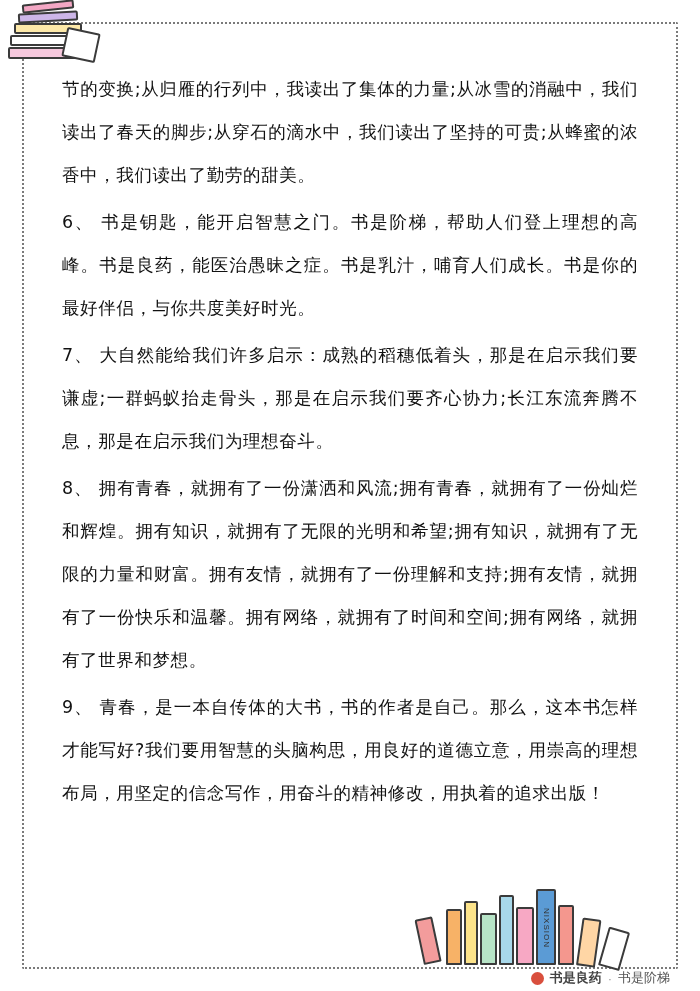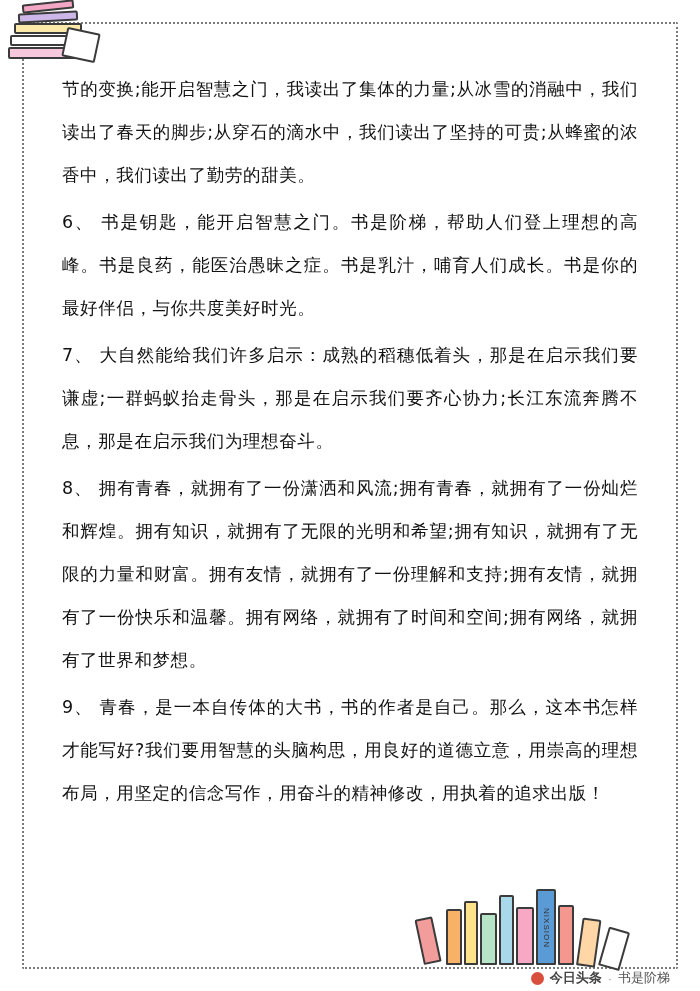--- a/index.html
+++ b/index.html
@@ -128,21 +128,21 @@
   <div class="books-topleft">
     <div class="bk" style="left:16px; top:2px; width:52px; height:9px; background:#f3a7c4; transform:rotate(-6deg);"></div>
     <div class="bk" style="left:12px; top:12px; width:60px; height:10px; background:#cdb6e8; transform:rotate(-3deg);"></div>
     <div class="bk" style="left:8px; top:23px; width:68px; height:11px; background:#fde9a9;"></div>
     <div class="bk" style="left:4px; top:35px; width:76px; height:11px; background:#ffffff;"></div>
     <div class="bk" style="left:2px; top:47px; width:80px; height:12px; background:#f6c8dd;"></div>
     <div class="bk" style="left:58px; top:30px; width:34px; height:30px; background:#ffffff; transform:rotate(12deg);"></div>
   </div>
 
   <div class="content">
-    <p class="para">节的变换;能开启智慧之门，我读出了集体的力量;从冰雪的消融中，我们读出了春天的脚步;从穿石的滴水中，我们读出了坚持的可贵;从蜂蜜的浓香中，我们读出了勤劳的甜美。</p>
+    <p class="para">节的变换;从归雁的行列中，我读出了集体的力量;从冰雪的消融中，我们读出了春天的脚步;从穿石的滴水中，我们读出了坚持的可贵;从蜂蜜的浓香中，我们读出了勤劳的甜美。</p>
     <p class="para">6、 书是钥匙，能开启智慧之门。书是阶梯，帮助人们登上理想的高峰。书是良药，能医治愚昧之症。书是乳汁，哺育人们成长。书是你的最好伴侣，与你共度美好时光。</p>
     <p class="para">7、 大自然能给我们许多启示：成熟的稻穗低着头，那是在启示我们要谦虚;一群蚂蚁抬走骨头，那是在启示我们要齐心协力;长江东流奔腾不息，那是在启示我们为理想奋斗。</p>
     <p class="para">8、 拥有青春，就拥有了一份潇洒和风流;拥有青春，就拥有了一份灿烂和辉煌。拥有知识，就拥有了无限的光明和希望;拥有知识，就拥有了无限的力量和财富。拥有友情，就拥有了一份理解和支持;拥有友情，就拥有了一份快乐和温馨。拥有网络，就拥有了时间和空间;拥有网络，就拥有了世界和梦想。</p>
     <p class="para">9、 青春，是一本自传体的大书，书的作者是自己。那么，这本书怎样才能写好?我们要用智慧的头脑构思，用良好的道德立意，用崇高的理想布局，用坚定的信念写作，用奋斗的精神修改，用执着的追求出版！</p>
   </div>
 
   <div class="books-bottom">
     <div class="vbk" style="left:4px;  width:18px; height:46px; background:#f39c9c; transform:rotate(-12deg); transform-origin:bottom left;"></div>
     <div class="vbk" style="left:26px; width:16px; height:56px; background:#f7b267;"></div>
     <div class="vbk" style="left:44px; width:14px; height:64px; background:#fce38a;"></div>
@@ -152,18 +152,18 @@
     <div class="vbk" style="left:116px; width:20px; height:76px; background:#5b9bd5;">
       <span>NIXSION</span>
     </div>
     <div class="vbk" style="left:138px; width:16px; height:60px; background:#f4978e;"></div>
     <div class="vbk" style="left:156px; width:19px; height:48px; background:#ffd6a5; transform:rotate(8deg); transform-origin:bottom left;"></div>
     <div class="vbk" style="left:178px; width:22px; height:40px; background:#ffffff; transform:rotate(16deg); transform-origin:bottom left;"></div>
   </div>
 
   <div class="watermark">
     <span class="wm-dot"></span>
-    <span class="wm-logo">今日头条</span>
+    <span class="wm-logo">书是良药</span>
     <span class="sep">·</span>
     <span>书是阶梯</span>
   </div>
 
 </div>
 
 </body></html>

